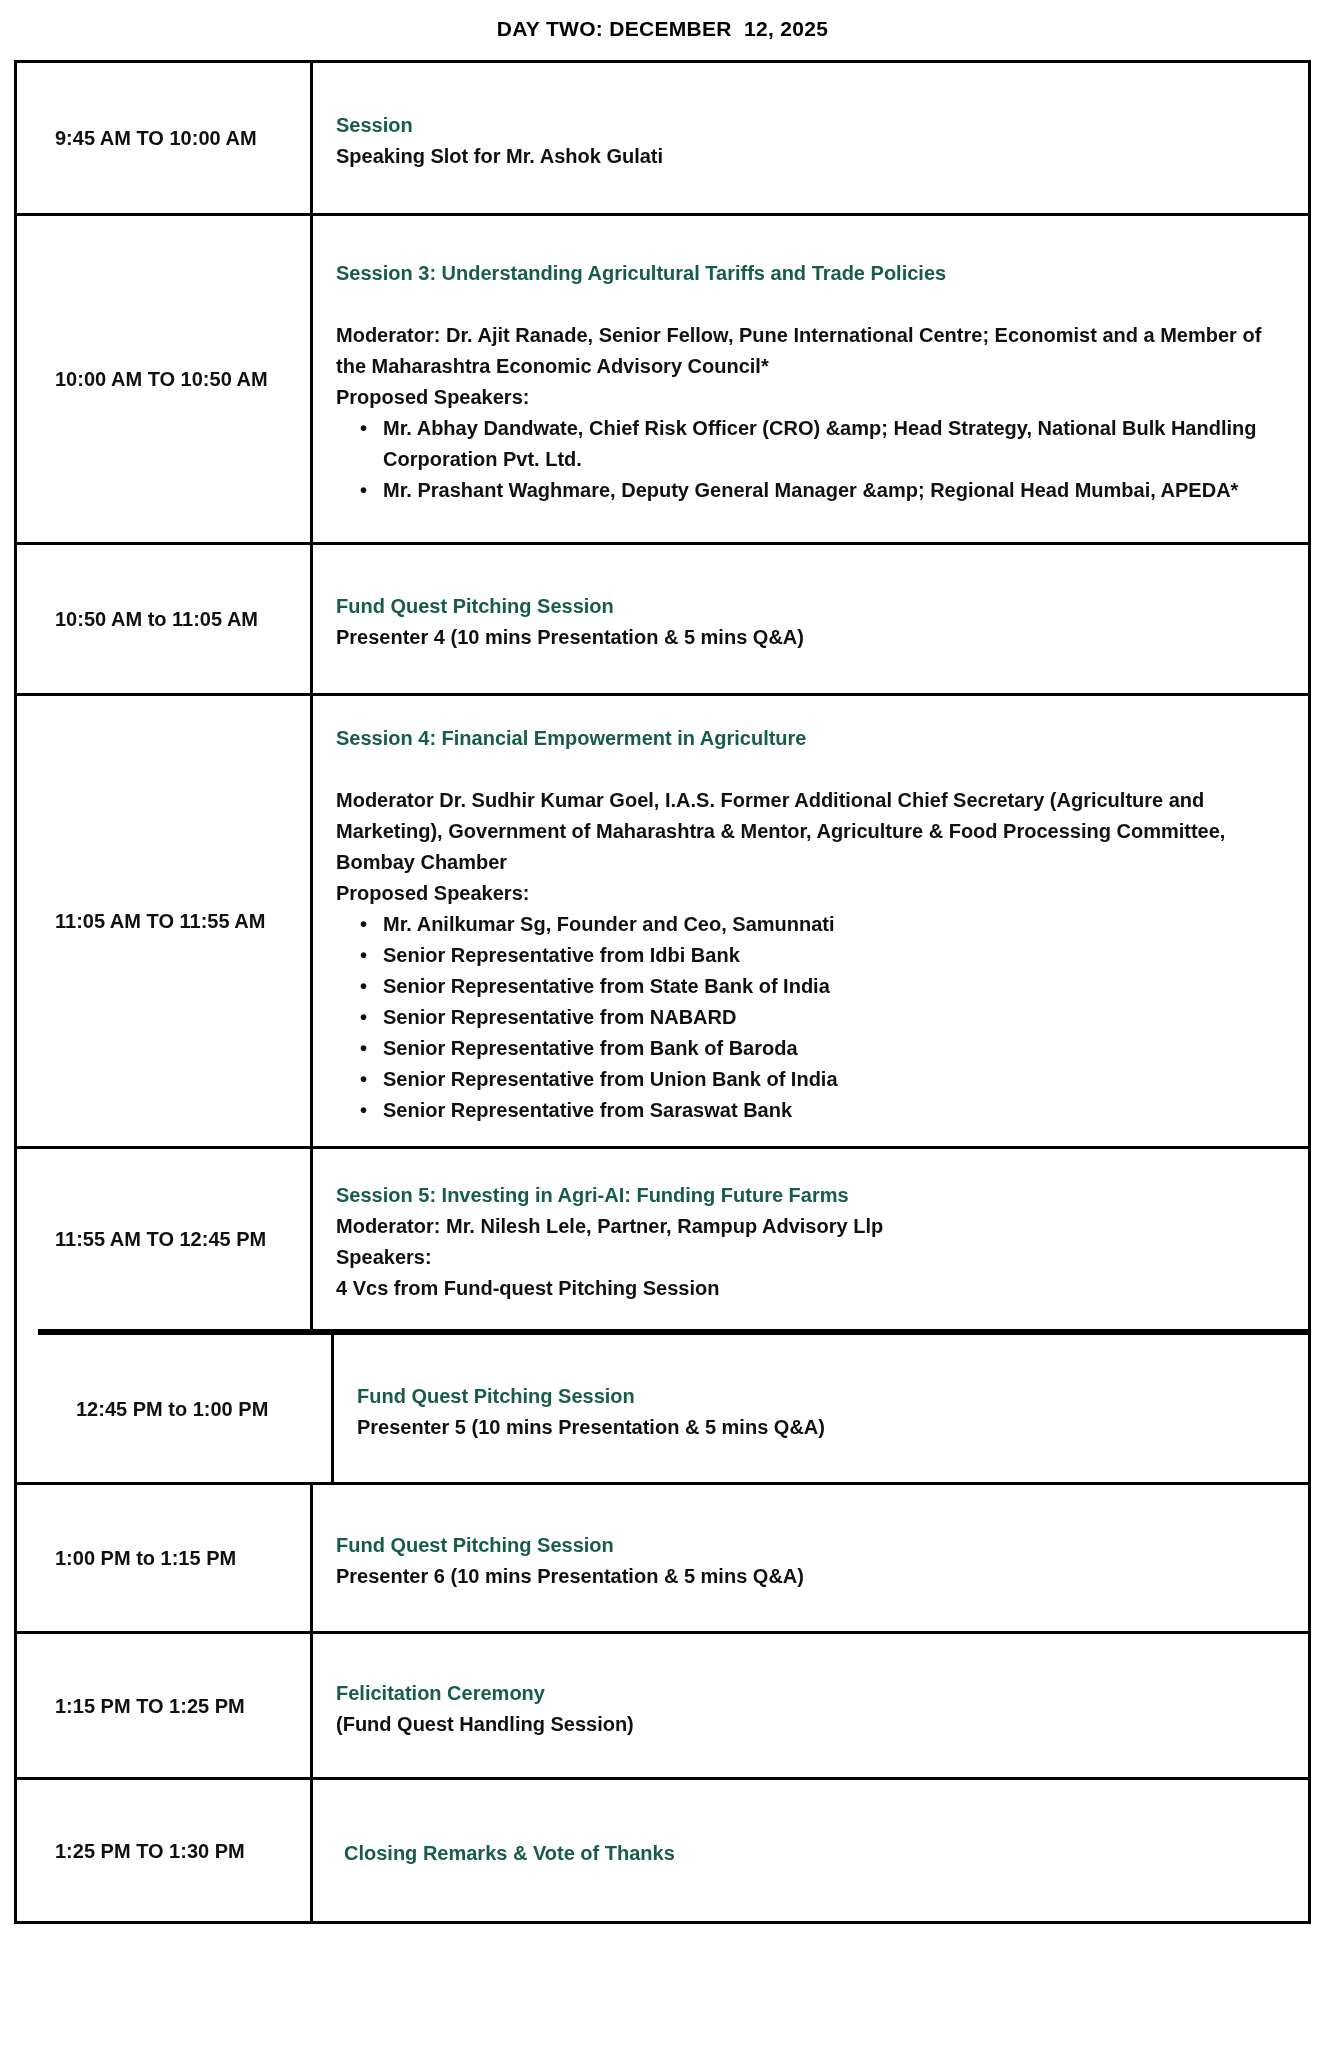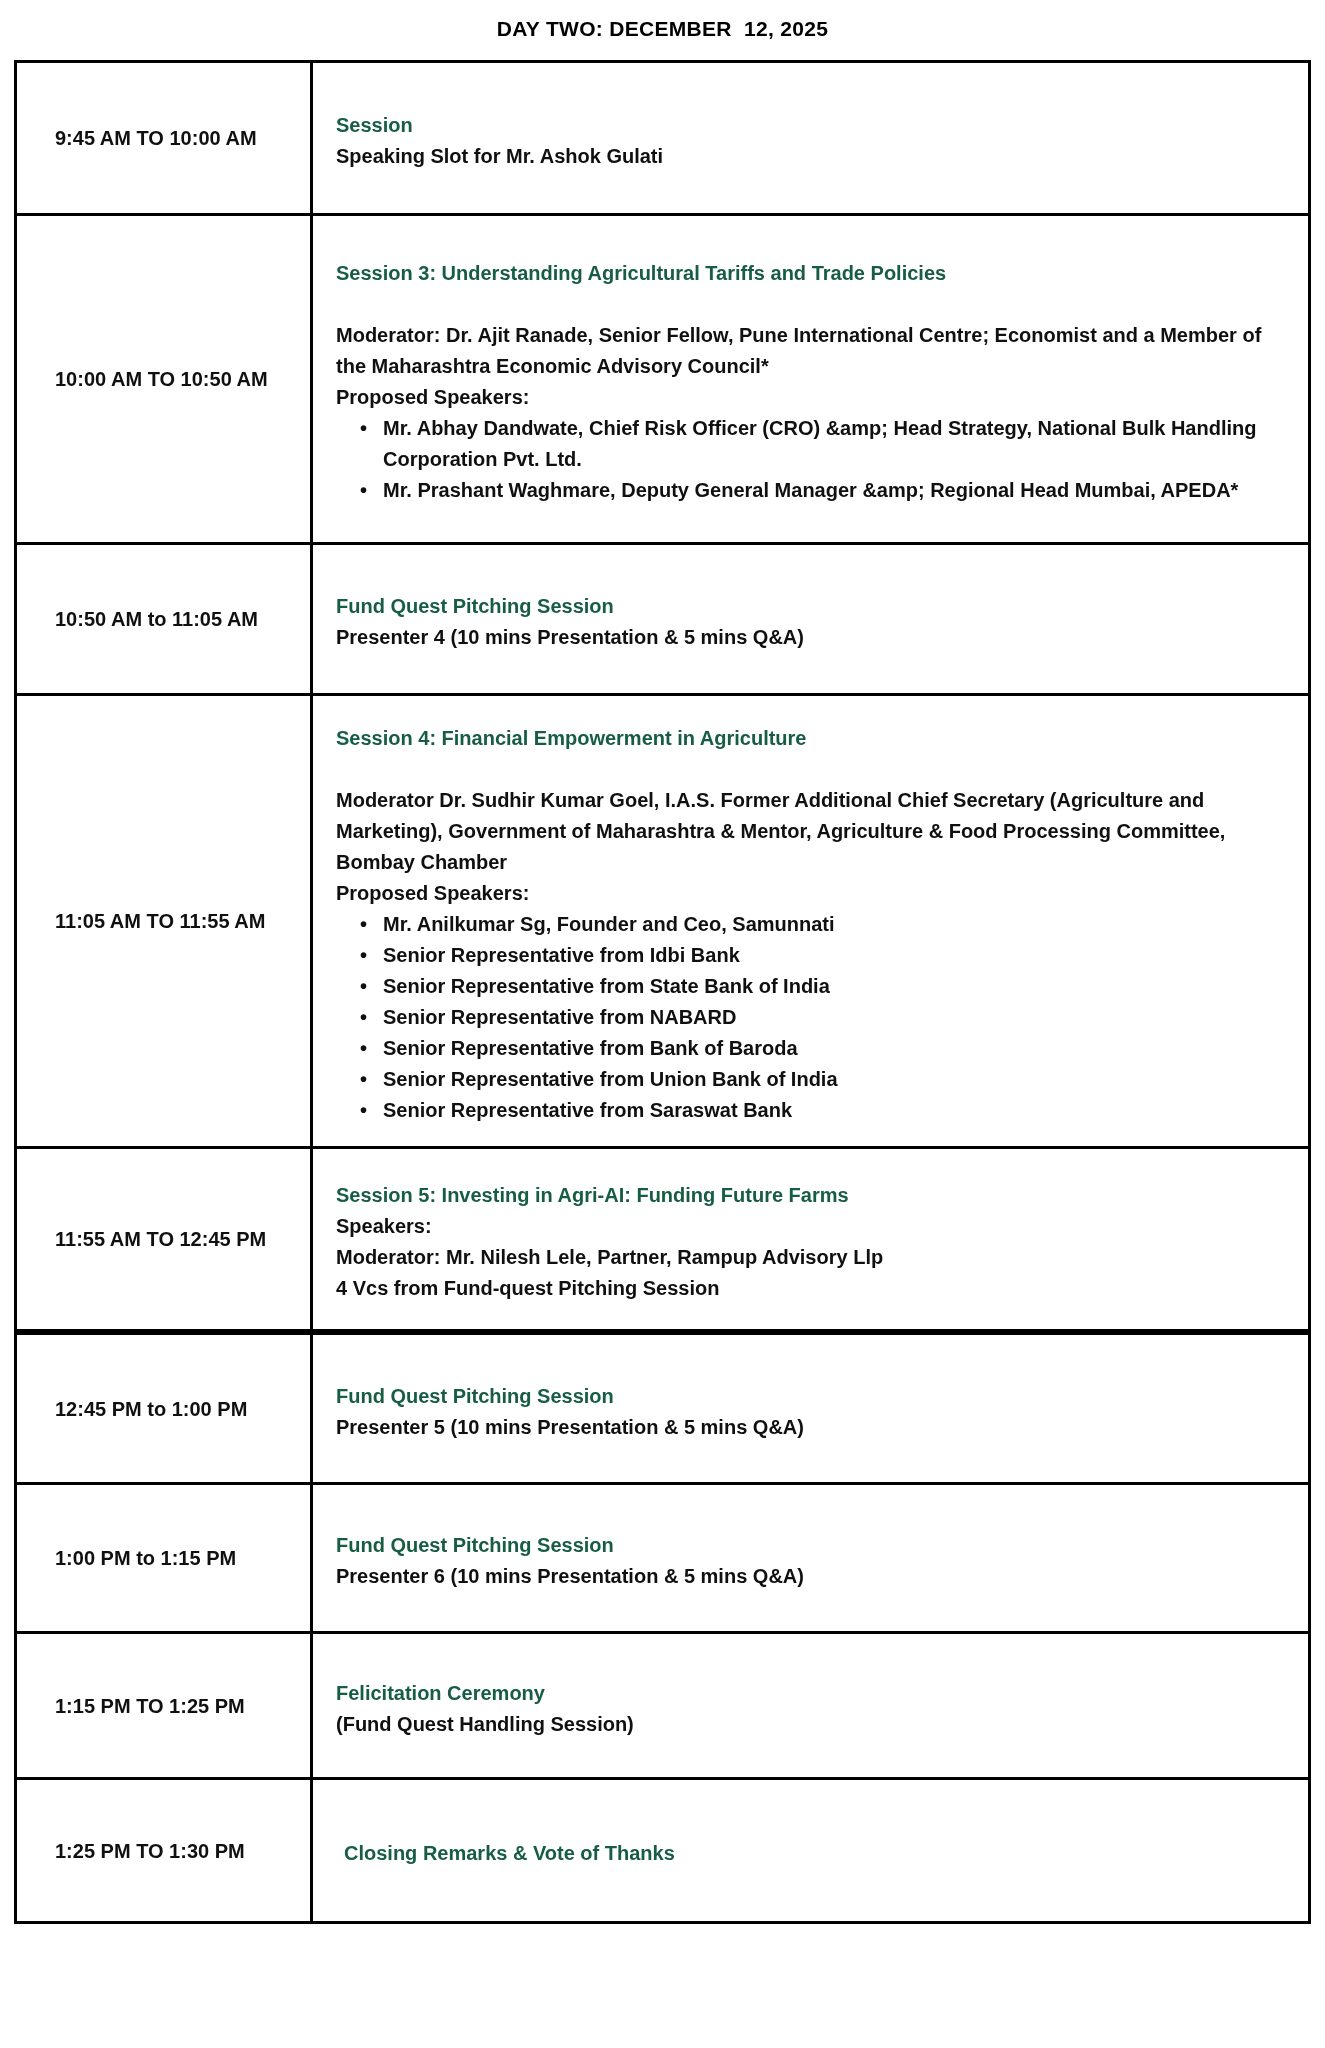--- a/index.html
+++ b/index.html
@@ -23,21 +23,21 @@
     border:3px solid var(--border,#000);
   }
   .row{display:flex;border-top:3px solid var(--border,#000);}
   .row:first-child{border-top:none;}
   .row:nth-child(6){border-top-width:6px;}
   .row:nth-child(1){min-height:150px;}
   .row:nth-child(2){min-height:326px;}
   .row:nth-child(3){min-height:148px;}
   .row:nth-child(4){min-height:450px;}
   .row:nth-child(5){min-height:180px;}
-  .row:nth-child(6){min-height:147px;}
+  .row:nth-child(6){min-height:147px;margin-left:21px;}
   .row:nth-child(7){min-height:146px;}
   .row:nth-child(8){min-height:143px;}
   .row:nth-child(9){min-height:141px;gap:8px;}
   .time-cell{
     width:296px;min-width:296px;box-sizing:border-box;
     border-right:3px solid var(--border,#000);
     display:flex;align-items:center;
     padding-left:38px;padding-right:8px;
     font-size:20px;font-weight:700;line-height:26px;
     color:var(--body,#101010);
@@ -126,22 +126,22 @@
         <div class="bullet">
           <div class="dot">•</div>
           <div class="btext">Senior Representative from Saraswat Bank</div>
         </div>
       </div>
     </div>
     <div class="row">
       <div class="time-cell">11:55 AM TO 12:45 PM</div>
       <div class="content-cell">
         <div class="heading line">Session 5: Investing in Agri-AI: Funding Future Farms</div>
+        <div class="line">Moderator: Mr. Nilesh Lele, Partner, Rampup Advisory Llp</div>
         <div class="line">Speakers:</div>
-        <div class="line">Moderator: Mr. Nilesh Lele, Partner, Rampup Advisory Llp</div>
         <div class="line">4 Vcs from Fund-quest Pitching Session</div>
       </div>
     </div>
     <div class="row">
       <div class="time-cell">12:45 PM to 1:00 PM</div>
       <div class="content-cell">
         <div class="heading line">Fund Quest Pitching Session</div>
         <div class="line">Presenter 5 (10 mins Presentation &amp; 5 mins Q&amp;A)</div>
       </div>
     </div>

